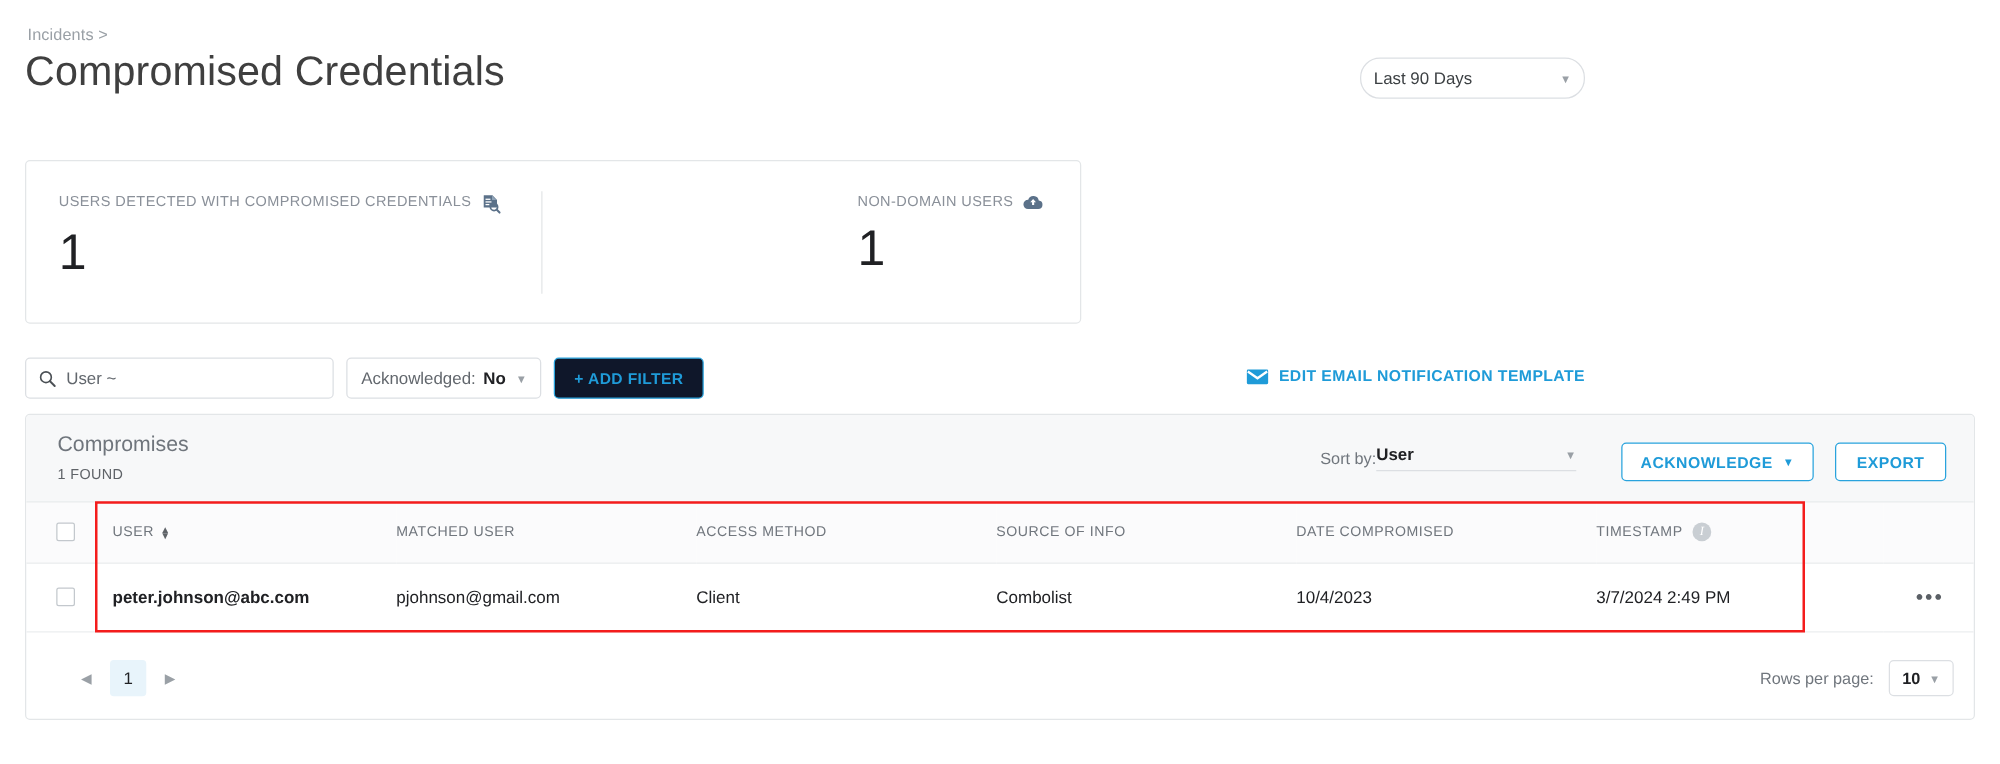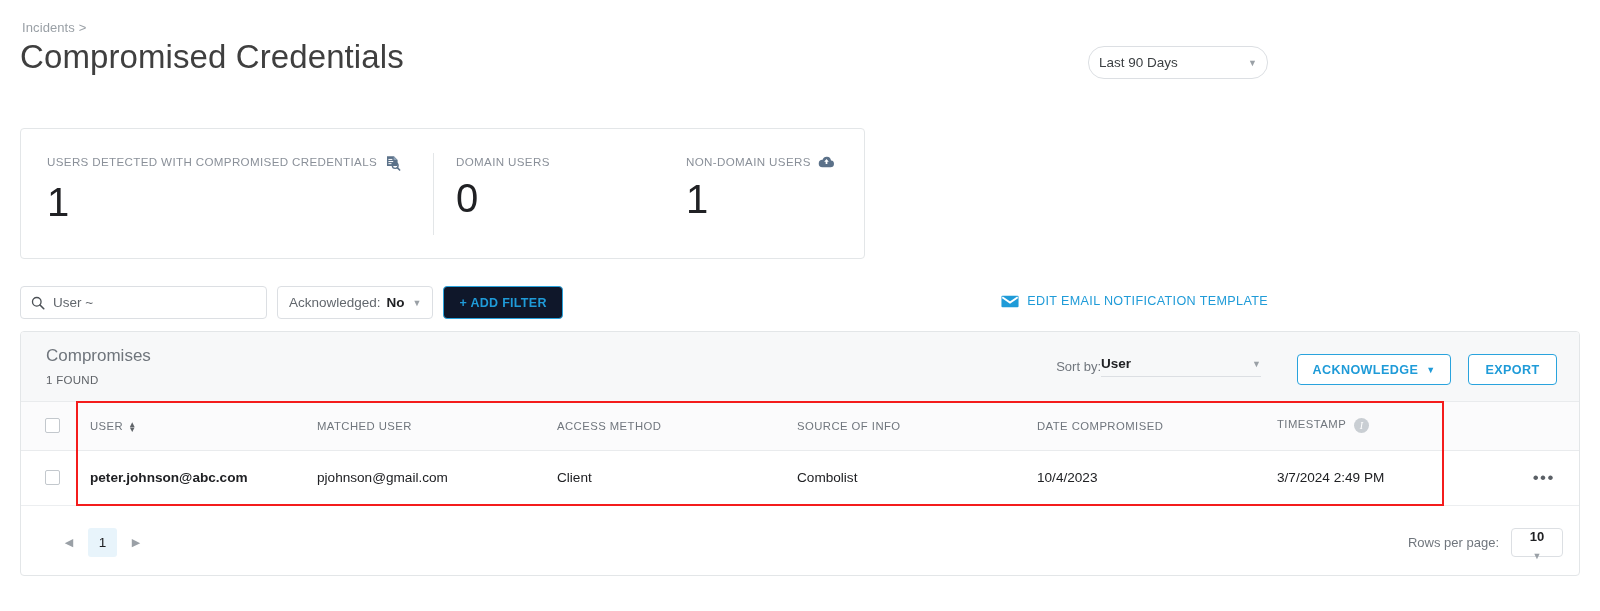--- a/index.html
+++ b/index.html
@@ -70,21 +70,21 @@
   .ack-filter b { color: #202124; font-weight: 700; }
   .ack-filter .caret { color: #9aa0a6; font-size: 9px; margin-left: 2px; }
   .add-filter {
     height: 33px; border: 1px solid #29a3dd; border-radius: 4px; background: #0f172a;
     display: flex; align-items: center; padding: 0 15px;
     font-size: 12.5px; color: #1f9bd8; font-weight: 600; letter-spacing: .3px;
   }
   .edit-tpl {
     position: absolute; right: 20px; top: 294px;
     display: flex; align-items: center; gap: 8px;
-    font-size: 12.6px; font-weight: 400; color: #1f9bd8; letter-spacing: .35px;
+    font-size: 12.6px; font-weight: 700; color: #1f9bd8; letter-spacing: .35px;
   }
 
   
   .table-card {
     position: absolute; left: 20px; top: 331px;
     width: 1560px; height: 245px;
     border: 1px solid #e3e6e8; border-radius: 4px; background: #fff; overflow: hidden;
   }
   .table-head {
     position: relative; height: 70px; background: #f7f8f9;
@@ -156,22 +156,22 @@
     width: 29px; height: 29px; border-radius: 3px; background: #e8f4fb;
     display: flex; align-items: center; justify-content: center;
     font-size: 13.5px; color: #202124;
   }
   .rows-per-page {
     position: absolute; right: 36px; top: 527px;
     display: flex; align-items: center; gap: 12px; font-size: 13px; color: #70767d;
   }
   .rpp-box {
     width: 52px; height: 29px; border: 1px solid #dcdfe3; border-radius: 4px; background: #fff;
-    display: flex; align-items: center; justify-content: space-between; gap: 7px;
-    font-size: 13px; font-weight: 700; color: #202124; flex-direction: column;
+    display: flex; align-items: center; justify-content: center; gap: 7px;
+    font-size: 13px; font-weight: 700; color: #202124;
   }
   .rpp-box .caret { color: #9aa0a6; font-size: 9px; font-weight: 400; }
   svg { display: block; }
 </style>
 </head>
 <body>
 
 <div class="page">
 
   <div class="breadcrumb">Incidents &gt;</div>
@@ -196,26 +196,20 @@
             <rect x="5.2" y="7.1" width="5.6" height="1.2" fill="#fff"></rect>
             <rect x="5.2" y="9.6" width="3.6" height="1.2" fill="#fff"></rect>
             <circle cx="13.2" cy="12.4" r="3.4" fill="none" stroke="#5b7189" stroke-width="1.6"></circle>
             <line x1="15.6" y1="14.9" x2="18.4" y2="17.7" stroke="#5b7189" stroke-width="1.9" stroke-linecap="round"></line>
           </svg>
         </span>
       </div>
       <div class="stat-value">1</div>
     </div>
 
-    <div class="stat stat-2">
-      <div class="stat-label">
-        <span>DOMAIN USERS</span>
-      </div>
-      <div class="stat-value">0</div>
-    </div>
 
     <div class="stat stat-3">
       <div class="stat-label">
         <span>NON-DOMAIN USERS</span>
         <span>
           <svg width="17" height="14" viewBox="0 0 20 16">
             <path d="M5.2 14.2h9.6a4 4 0 0 0 .5-7.97 5.1 5.1 0 0 0-9.9-.9A3.9 3.9 0 0 0 5.2 14.2z" fill="#5b7189"></path>
             <path d="M10 4.6l2.7 3.1h-1.7v2.6H9v-2.6H7.3z" fill="#ffffff"></path>
           </svg>
         </span>

